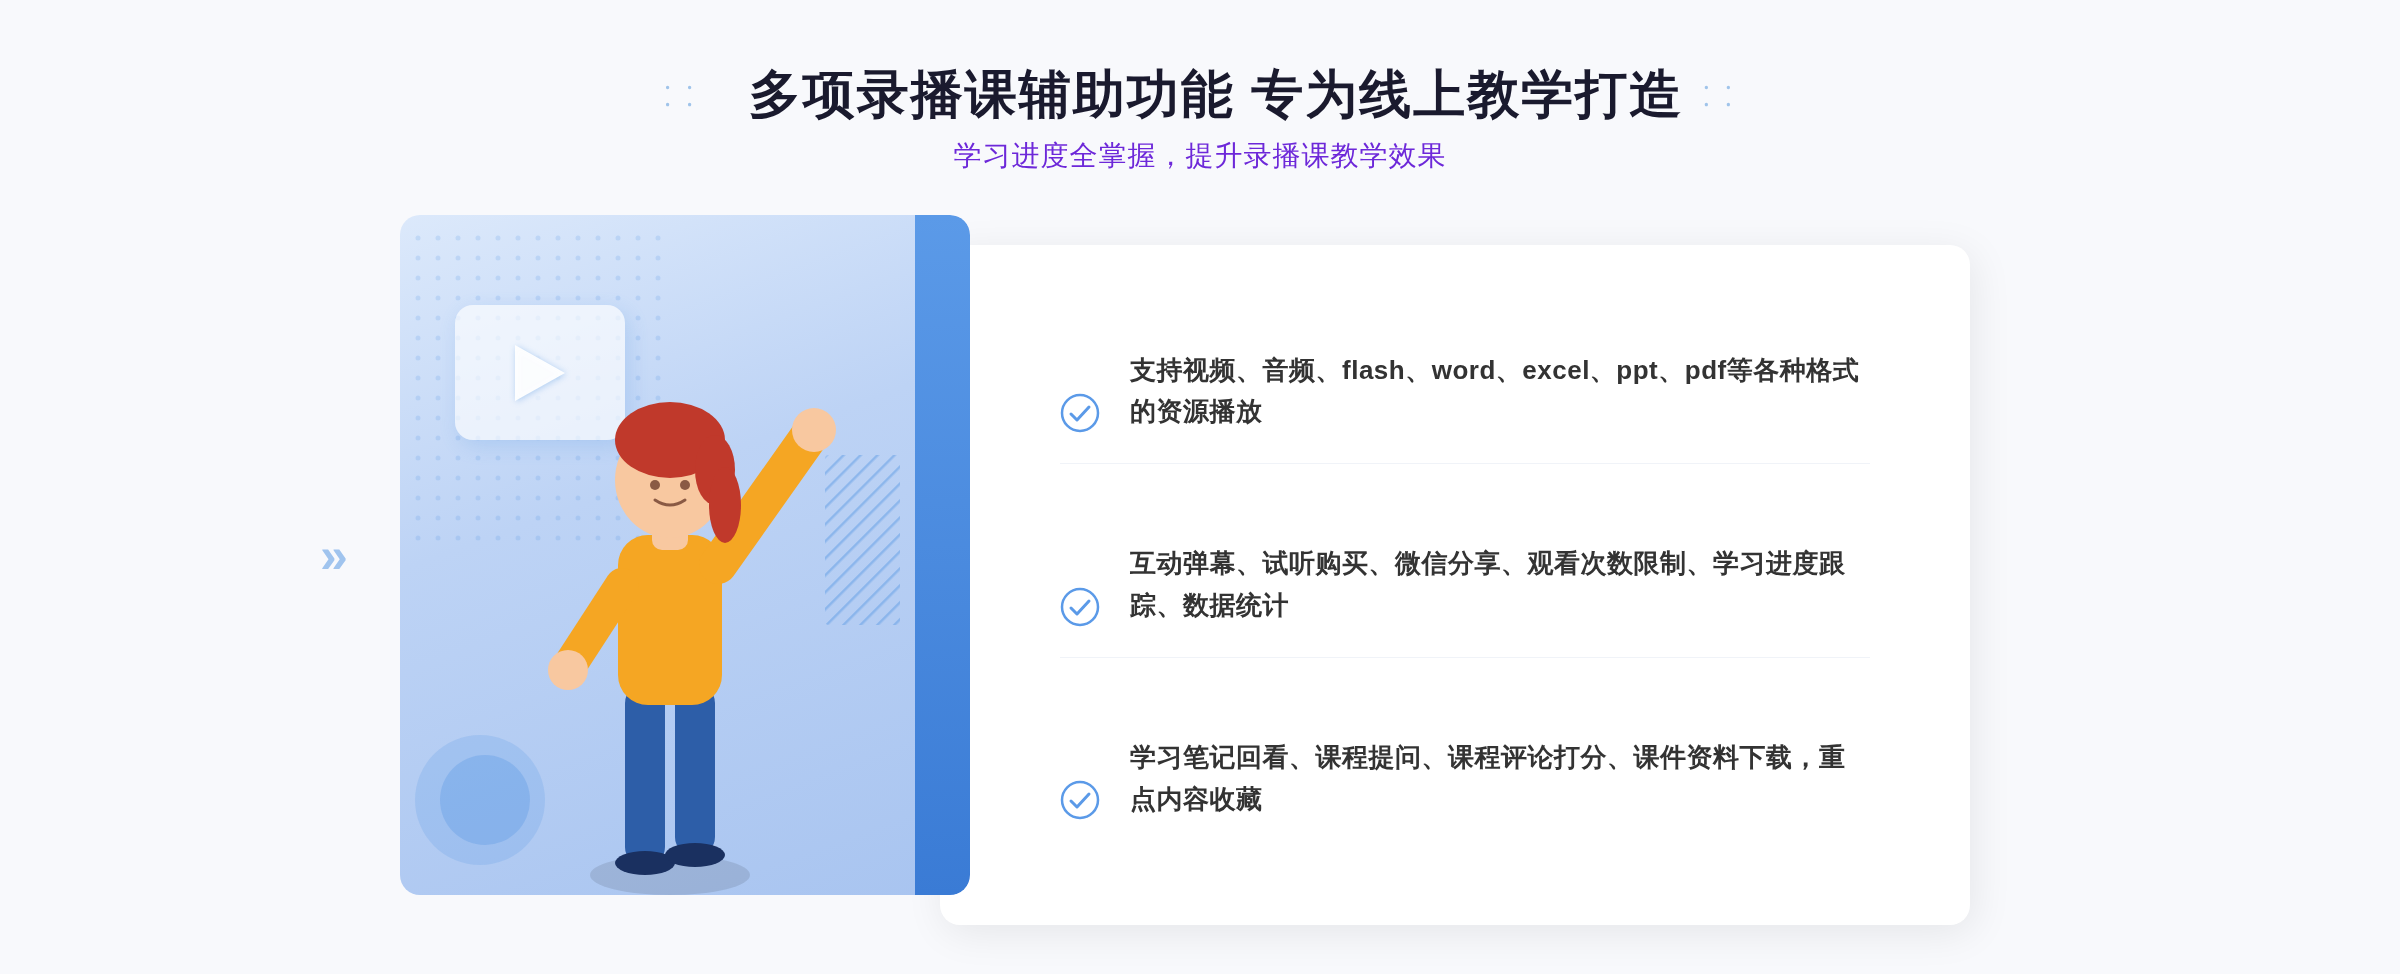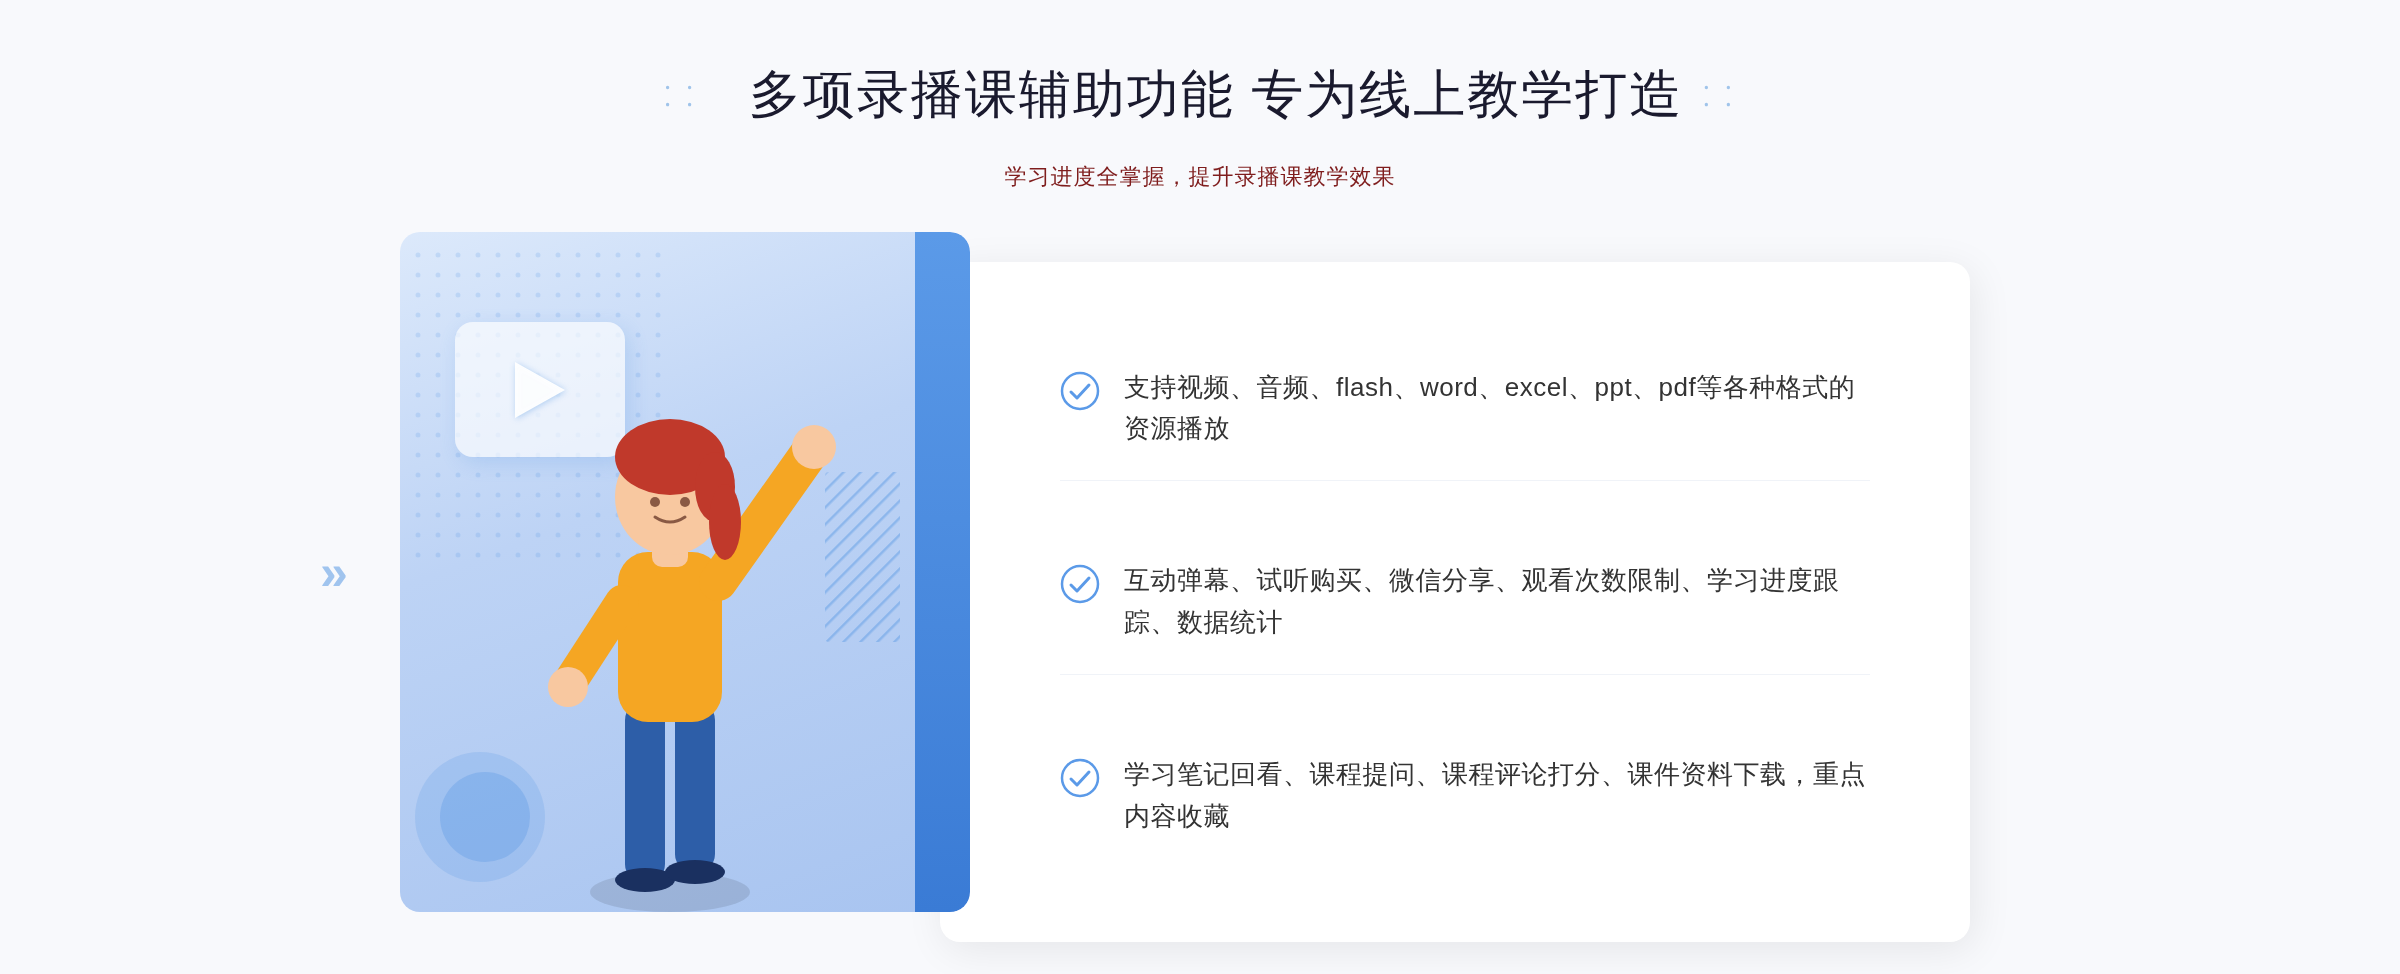--- a/index.html
+++ b/index.html
@@ -44,39 +44,40 @@
 
     .header-dots {
       color: #4a90d9;
       font-size: 28px;
       letter-spacing: 4px;
       opacity: 0.5;
     }
 
     .header-title {
       font-size: 52px;
-      font-weight: 400;
+      font-weight: 700;
       color: #1a1a2e;
       letter-spacing: 2px;
       margin-left: 32px;
     }
 
     .header-subtitle {
-      font-size: 22px;
-      color: #7f1d1d;
-      margin-top: 32px;
+      font-size: 28px;
+      color: #6d28d9;
+      margin-top: 7px;
       letter-spacing: 1px;
     }
 
     .feature-item {
       display: flex;
-      align-items: flex-start;
-      gap: 24px;
+      align-items: flex-end;
+      gap: 30px;
       padding: 30px 0;
       border-bottom: 1px solid #f0f3f8;
+      font-weight: bold;
     }
 
     .feature-item:last-child {
       border-bottom: none;
     }
 
     .check-icon {
       width: 40px;
       height: 40px;
       flex-shrink: 0;

